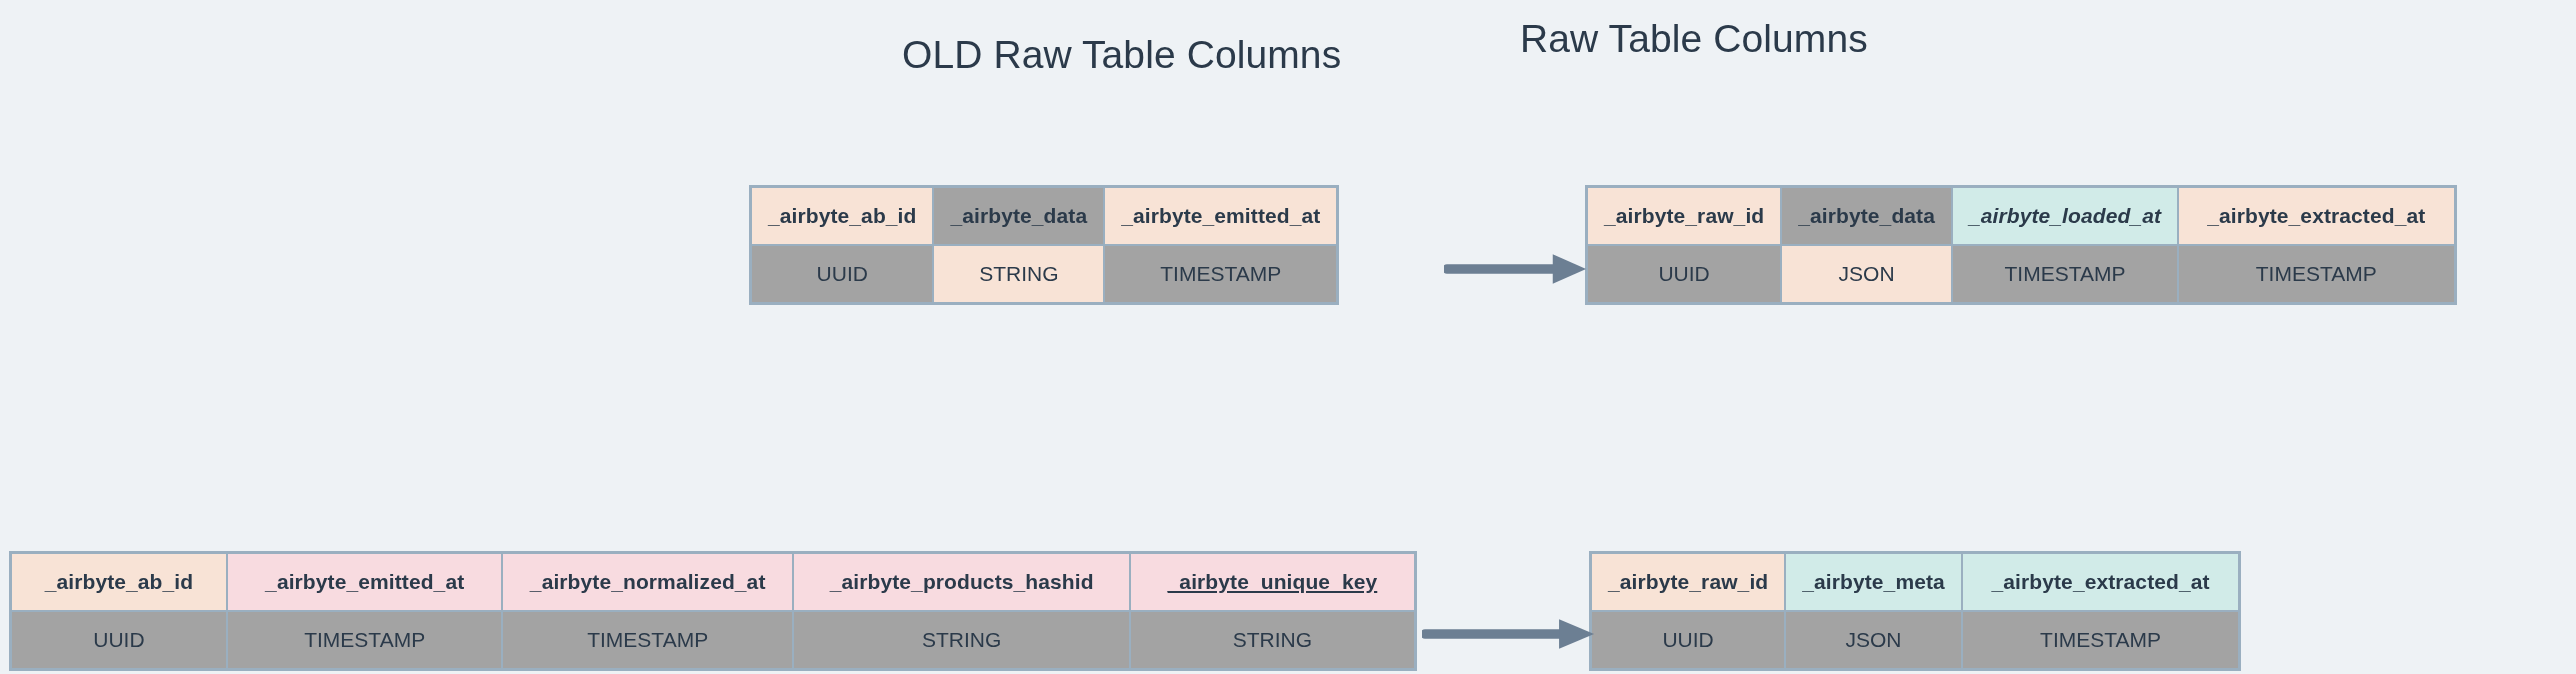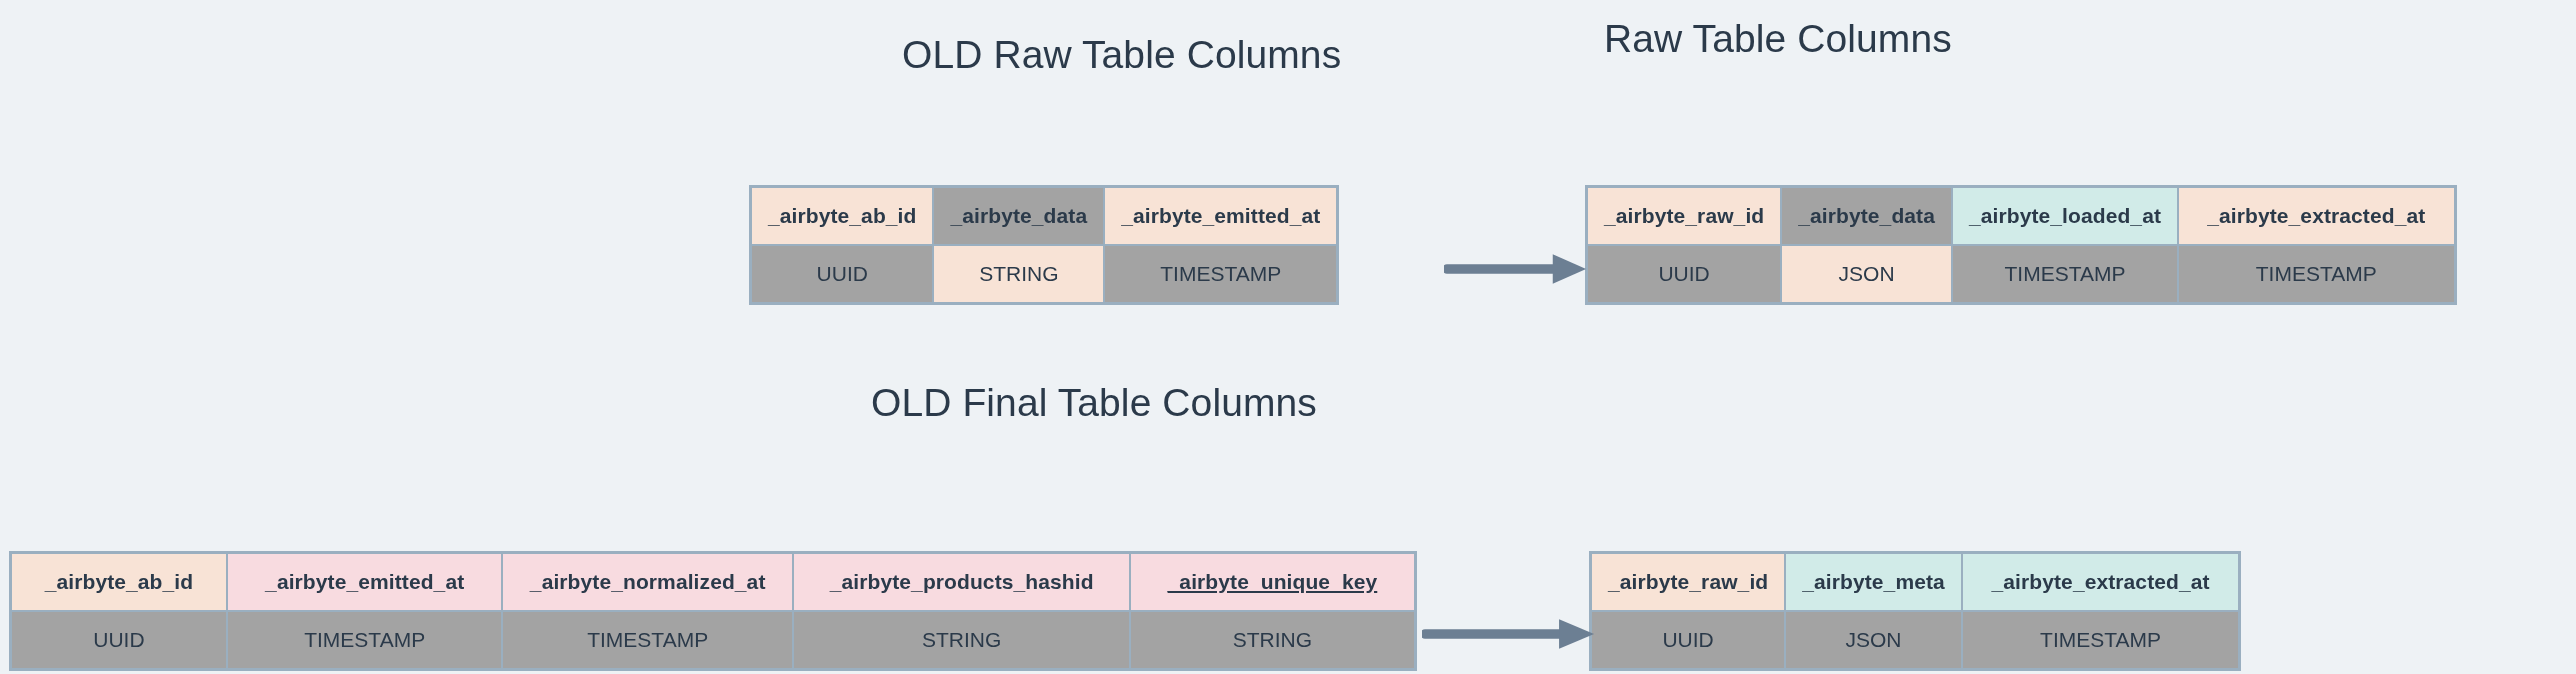--- a/index.html
+++ b/index.html
@@ -26,21 +26,21 @@
   .title {
     position: absolute;
     font-size: 39px;
     font-weight: 400;
     color: #2b3a4a;
     white-space: nowrap;
     letter-spacing: 0.1px;
     line-height: 1;
   }
   #title-old-raw   { left: 902px; top: 19px; margin-top: 16px; }
-  #title-new-raw   { left: 1604px; top: 19px; }
+  #title-new-raw   { left: 1520px; top: 19px; }
   #title-old-final { left: 871px; top: 383px; }
   #title-new-final { left: 1589px; top: 383px; }
 
   
   .tbl {
     position: absolute;
     border-collapse: collapse;
     border: 3.6px solid #9aafc0;
     background: #ffffff;
     table-layout: fixed;
@@ -83,21 +83,20 @@
   #arrow-raw   { left: 1444px; top: 247px;  width: 145px; }
   #arrow-final { left: 1422px; top: 612px;  width: 175px; }
 </style>
 </head>
 <body>
 
 <div class="canvas">
 
   <div class="title" id="title-old-raw">OLD Raw Table Columns</div>
   <div class="title" id="title-new-raw">Raw Table Columns</div>
-  <div class="title" id="title-old-final">OLD Final Table Columns</div>
 
   <table class="tbl" id="tbl-old-raw">
     <tbody>
       <tr class="head">
           <td class="c-peach" style="width: 145px;">_airbyte_ab_id</td>
           <td class="c-white" style="width: 137px;">_airbyte_data</td>
           <td class="c-peach" style="width: 182px;">_airbyte_emitted_at</td>
         </tr>
       <tr class="body">
           <td class="c-white ctr">UUID</td>
@@ -105,21 +104,21 @@
           <td class="c-white">TIMESTAMP</td>
         </tr>
     </tbody>
   </table>
 
   <table class="tbl" id="tbl-new-raw">
     <tbody>
       <tr class="head">
           <td class="c-peach" style="width: 164px;">_airbyte_raw_id</td>
           <td class="c-white" style="width: 138px;">_airbyte_data</td>
-          <td class="c-teal" style="width: 180px;">_airbyte_loaded_at</td>
+          <td class="c-teal" style="width: 180px; font-style: italic;">_airbyte_loaded_at</td>
           <td class="c-peach" style="width: 277px;">_airbyte_extracted_at</td>
         </tr>
       <tr class="body">
           <td class="c-white ctr">UUID</td>
           <td class="c-peach">JSON</td>
           <td class="c-white">TIMESTAMP</td>
           <td class="c-white">TIMESTAMP</td>
         </tr>
     </tbody>
   </table>

